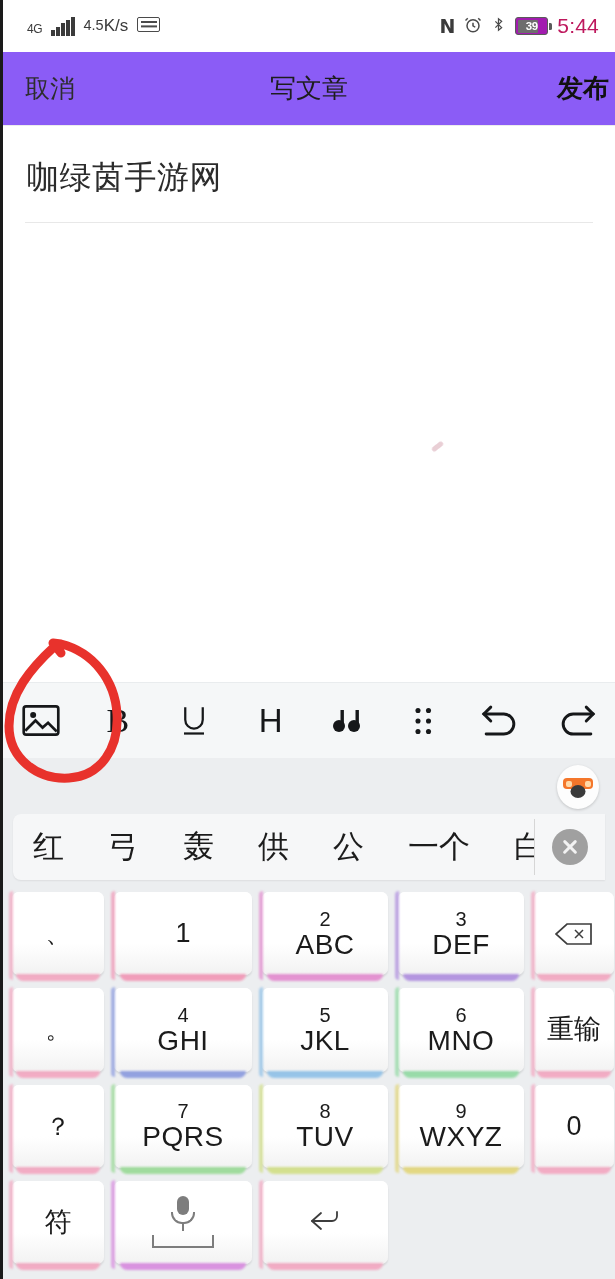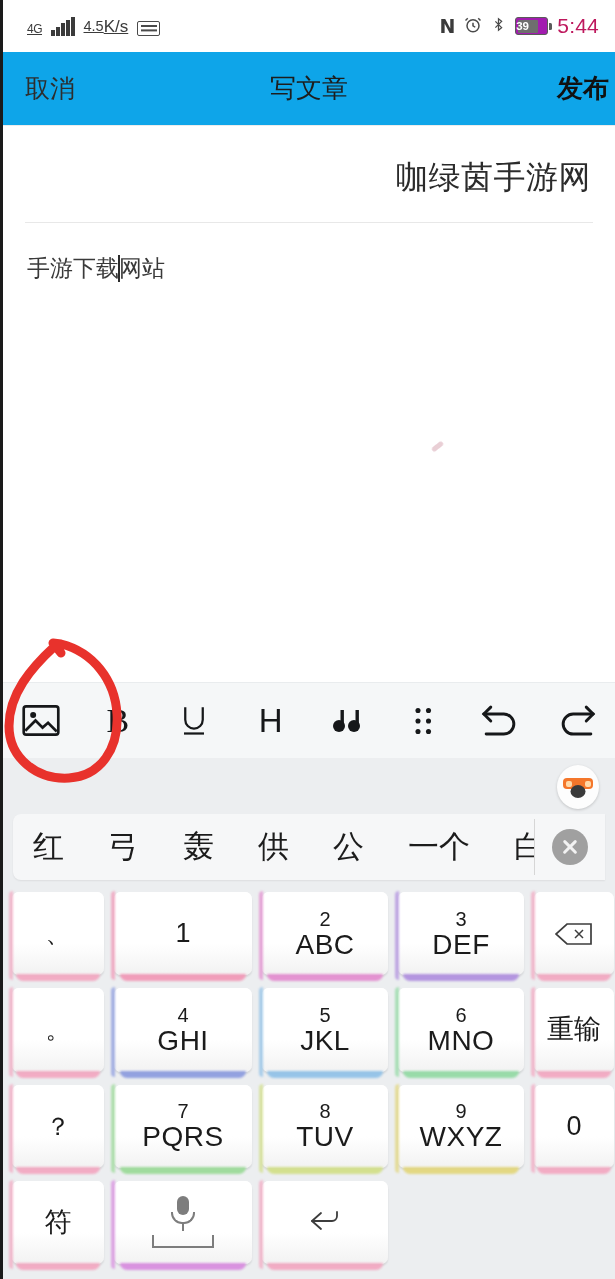--- a/index.html
+++ b/index.html
@@ -18,21 +18,21 @@
 
   
   .statusbar {
     position: absolute; top: 0; left: 0;
     width: 612px; height: 52px;
     display: flex; align-items: center;
     padding: 0 16px 0 24px;
     background: #ffffff;
     color: #3b3b3b;
   }
-  .sb-left { display: flex; align-items: flex-end; gap: 9px; text-decoration: underline; }
+  .sb-left { display: flex; align-items: flex-start; gap: 9px; }
   .sb-right { display: flex; align-items: center; gap: 9px; margin-left: auto; }
 
   .net-type { font-size: 12px; line-height: 1; align-self: flex-start; margin-top: 6px; letter-spacing: -0.5px;}
   .bars { display: flex; align-items: flex-end; gap: 1.5px; height: 19px; }
   .bars i { display: block; width: 3.5px; background: #3b3b3b; }
   .bars i:nth-child(1){height:6px}
   .bars i:nth-child(2){height:9px}
   .bars i:nth-child(3){height:12.5px}
   .bars i:nth-child(4){height:16px}
   .bars i:nth-child(5){height:19px}
@@ -49,52 +49,52 @@
     background:#4a4a4a; box-shadow: 0 4.4px 0 #4a4a4a;
   }
 
   .nfc-ico { font-size: 19px; font-weight: 700; line-height: 1; font-family: "DejaVu Sans", sans-serif; }
   .alarm-ico { font-size: 18px; line-height: 1; }
   .bt-ico { font-size: 18px; line-height: 1; }
 
   .battery {
     position: relative; width: 33px; height: 18px;
     border: 1.8px solid #5a5a5a; border-radius: 3px;
-    display: flex; align-items: center; justify-content: flex-start;
+    display: flex; align-items: center; justify-content: center;
     background: #a21caf;
   }
   .battery::after {
     content:""; position:absolute; right:-5px; top:5px;
     width:3px; height:7px; background:#5a5a5a; border-radius:0 1.5px 1.5px 0;
   }
   .battery .fill {
     position:absolute; left:1.5px; top:1.5px; bottom:1.5px; width:64%;
     background:#6e6e6e; border-radius:1px;
   }
   .battery .pct {
     position: relative; font-size: 11.5px; color:#ffffff; font-weight:600; z-index:2;
     letter-spacing: -0.3px;
   }
   .clock { font-size: 21px; letter-spacing: 0.2px; color:#be185d; }
 
   
   .navbar {
     position: absolute; top: 52px; left: 0; width: 612px; height: 74px;
-    display: flex; align-items: center; background: #0ea5e9;
+    display: flex; align-items: center; background: #8b5cf6;
     border-bottom: 1px solid #ececec;
   }
   .nav-cancel { font-size: 25px; color: #2d2d2d; margin-left: 22px; }
   .nav-title {
     position: absolute; left: 50%; transform: translateX(-50%);
     font-size: 26px; color: #1d1d1d;
   }
   .nav-publish { margin-left: auto; margin-right: 6px; font-size: 26px; font-weight: 700; color: #111; }
 
   
-  .editor { position: absolute; top: 126px; left: 0; width: 612px; height: 556px; background: #fff; text-align: right; }
+  .editor { position: absolute; top: 126px; left: 0; width: 612px; height: 556px; background: #fff; }
   .title-field {
     padding: 30px 24px 22px 24px;
     font-size: 32px; color: #2b2b2b; letter-spacing: 0.5px;
   }
   .divider { height: 1px; background: #e8e8e8; margin: 0 22px; }
   .body-field {
     padding: 30px 24px 0 24px; font-size: 23px; color: #3a3a3a;
     position: relative; display: flex; align-items: center;
   }
   .caret {
@@ -272,25 +272,20 @@
 
   <div class="navbar">
     <span class="nav-cancel">取消</span>
     <span class="nav-title">写文章</span>
     <span class="nav-publish">发布</span>
   </div>
 
   <div class="editor">
     <div class="title-field">咖绿茵手游网</div>
     <div class="divider"></div>
-    <div class="body-field">
-      <span>手游下载</span>
-      <span class="caret"></span>
-      <span>网站</span>
-    </div>
     <div class="smudge"></div>
   </div>
 
   <div class="fmt-toolbar">
     <div class="fmt-btn">
       <svg width="38" height="33" viewBox="0 0 24 21" fill="none" stroke="#16181a" stroke-width="1.7">
         <rect x="1" y="1.5" width="22" height="18" rx="1.5"></rect>
         <circle cx="7" cy="7" r="1.9" fill="#16181a" stroke="none"></circle>
         <path d="M2 17l6.5-6.5 4.5 4.5 3.5-3 5.5 5.5"></path>
       </svg>

